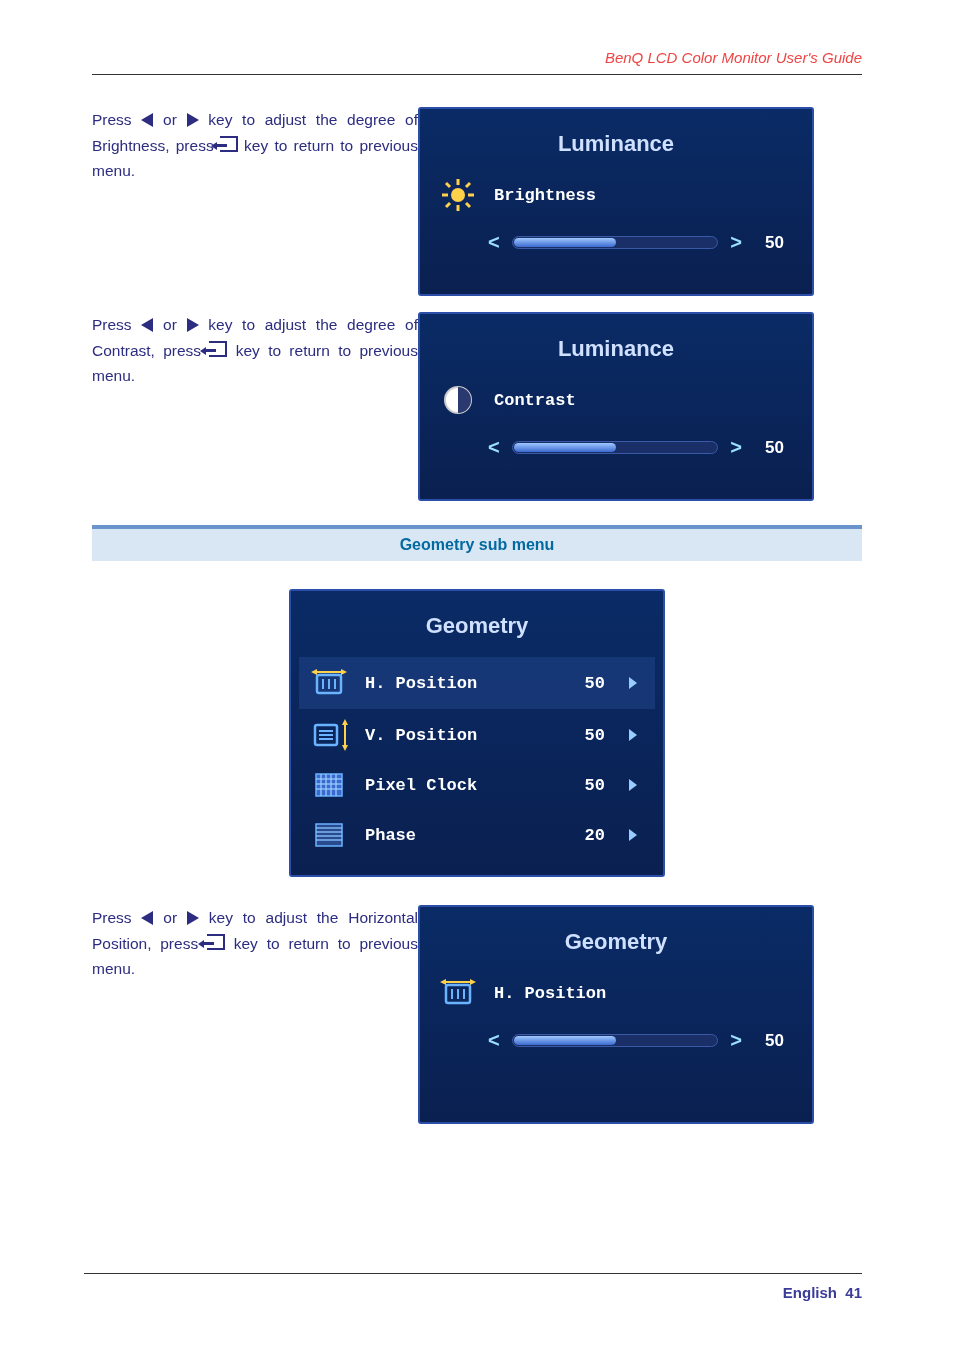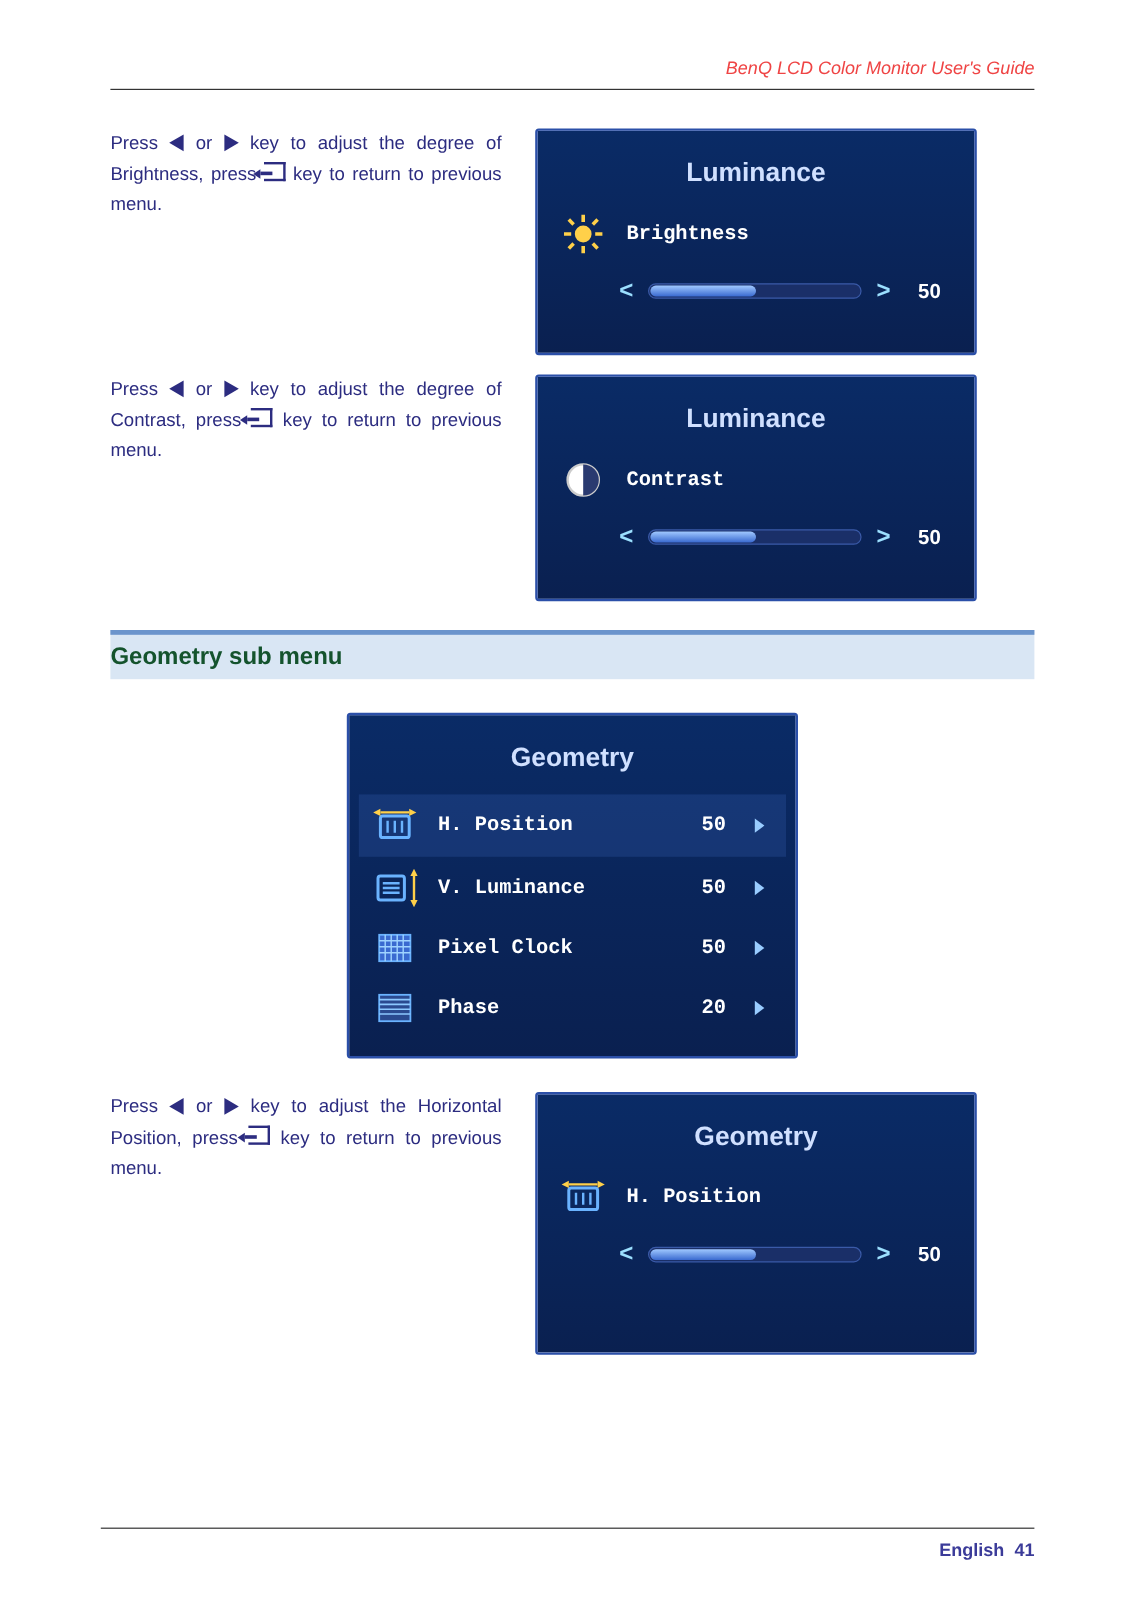--- a/index.html
+++ b/index.html
@@ -17,21 +17,20 @@
     font-style: italic;
     font-size: 15px;
     color: #ef4444;
     text-align: right;
     padding-bottom: 8px;
     border-bottom: 1px solid #333;
     margin-bottom: 32px;
   }
   .block {
     display: flex;
-    gap: 28px;
     margin-bottom: 16px;
   }
   .instr {
     width: 326px;
     font-size: 15.5px;
     color: #2c2c80;
     line-height: 1.65;
     text-align: justify;
   }
   .inline-icon {
@@ -72,21 +71,21 @@
   }
   .exit-icon::after {
     content:"";
     position:absolute;
     left:-3px; top:6px;
     width:10px; height:3px;
     background:#2c2c80;
   }
 
   .osd {
-    width: 368px;
+    width: 396px;
     background: linear-gradient(180deg, #0a2b66 0%, #0a2050 100%);
     border: 2px solid #2b4fa8;
     border-radius: 3px;
     padding: 6px 8px 40px 8px;
     color: #fff;
     font-family: Verdana, sans-serif;
   }
   .osd-title {
     text-align: center;
     font-weight: bold;
@@ -142,24 +141,24 @@
   }
   .slider-fill {
     position:absolute; left:1px; top:1px; bottom:1px;
     background: linear-gradient(180deg,#a0c8ff 0%, #3a6ad0 100%);
     border-radius:6px;
   }
   .slider-val { font-weight:bold; font-size:17px; width:30px; text-align:right; }
 
   .section-bar {
     background:#d9e6f4;
-    text-align:left;
+    text-align:center;
     font-weight:bold;
-    color:#14532d;
-    font-size:20px;
+    color:#0369a1;
+    font-size:16px;
     padding: 7px 0;
     border-top: 4px solid #6b94cc;
     margin: 24px 0 28px 0;
   }
 
   .osd-center {
     margin: 0 auto 28px auto;
   }
 
   
@@ -271,21 +270,21 @@
         <svg width="40" height="36" viewBox="0 0 40 36">
             <rect x="6" y="8" width="22" height="20" rx="2" fill="none" stroke="#6ab3ff" stroke-width="2.5"></rect>
             <line x1="10" y1="14" x2="24" y2="14" stroke="#6ab3ff" stroke-width="2"></line>
             <line x1="10" y1="18" x2="24" y2="18" stroke="#6ab3ff" stroke-width="2"></line>
             <line x1="10" y1="22" x2="24" y2="22" stroke="#6ab3ff" stroke-width="2"></line>
             <polygon points="33,8 36,2 39,8" fill="#ffd049"></polygon>
             <polygon points="33,28 36,34 39,28" fill="#ffd049"></polygon>
             <line x1="36" y1="8" x2="36" y2="28" stroke="#ffd049" stroke-width="2"></line>
           </svg>
       </div>
-      <div class="osd-label">V. Luminance</div>
+      <div class="osd-label">V. Position</div>
       <div class="osd-val">50</div>
       <div class="osd-caret"></div>
     </div>
 
     <div class="osd-row">
       <div class="osd-icon ic-clock">
         <svg width="40" height="36" viewBox="0 0 40 36">
             <rect x="7" y="7" width="26" height="22" fill="#3a6ad0" stroke="#6ab3ff" stroke-width="1.5"></rect>
             <g stroke="#9fd3ff" stroke-width="1.2">
               <line x1="12" y1="7" x2="12" y2="29"></line>

